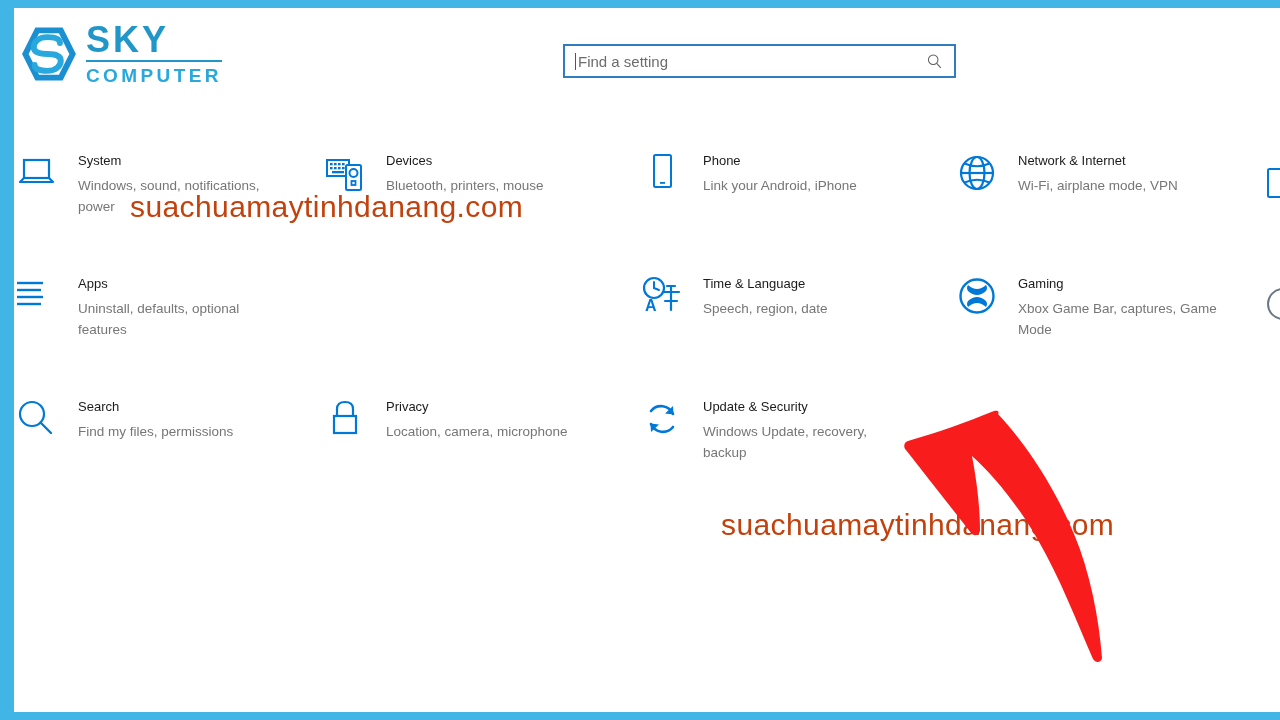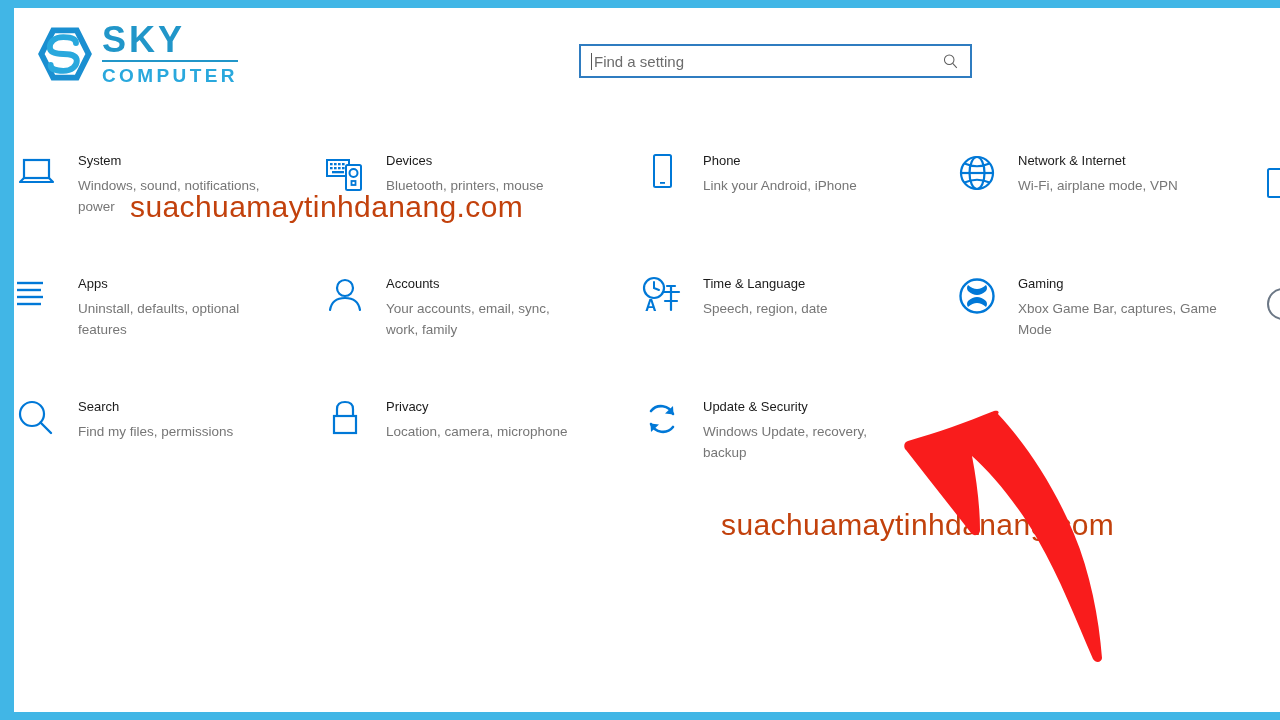--- a/index.html
+++ b/index.html
@@ -21,21 +21,21 @@
     position: absolute;
     left: 14px; top: 8px;
     width: 1266px; height: 704px;
     background: #ffffff;
     overflow: hidden;
   }
 
   
   #header {
     position: absolute;
-    left: 16px; top: 0;
+    left: 0; top: 0;
     width: 1086px; height: 110px;
   }
 
   #logo {
     position: absolute;
     left: 8px; top: 14px;
     display: flex; align-items: center; gap: 10px;
   }
   #logo-mark { width: 54px; height: 54px; display: block; }
   #logo-text { display: flex; flex-direction: column; line-height: 1; }
@@ -278,32 +278,20 @@
                 <line x1="0" y1="25" x2="24" y2="25"></line>
               </g>
             </svg>
           </div>
           <div class="tile-text">
             <div class="tile-title">Apps</div>
             <div class="tile-sub">Uninstall, defaults, optional features</div>
           </div>
         </div>
 
-        <div class="tile col-2">
-          <div class="tile-icon">
-            <svg width="38" height="38" viewBox="0 0 38 38">
-              <circle cx="19" cy="11" r="8" fill="none" stroke="#0078d7" stroke-width="2.2"></circle>
-              <path d="M4 33 Q6 21 19 21 Q32 21 34 33" fill="none" stroke="#0078d7" stroke-width="2.2" stroke-linecap="round"></path>
-            </svg>
-          </div>
-          <div class="tile-text">
-            <div class="tile-title">Accounts</div>
-            <div class="tile-sub">Your accounts, email, sync, work, family</div>
-          </div>
-        </div>
 
         <div class="tile col-3">
           <div class="tile-icon">
             <svg width="42" height="40" viewBox="0 0 42 40">
               <circle cx="13" cy="12" r="10" fill="none" stroke="#0078d7" stroke-width="2.2"></circle>
               <path d="M13 6 L13 12 L18 14" fill="none" stroke="#0078d7" stroke-width="2" stroke-linecap="round"></path>
               <text x="4" y="35" font-family="Liberation Sans, sans-serif" font-size="16" font-weight="700" fill="#0078d7">A</text>
               <g stroke="#0078d7" stroke-width="2.2" stroke-linecap="round">
                 <line x1="22" y1="16" x2="38" y2="16"></line>
                 <line x1="30" y1="10" x2="30" y2="34"></line>

